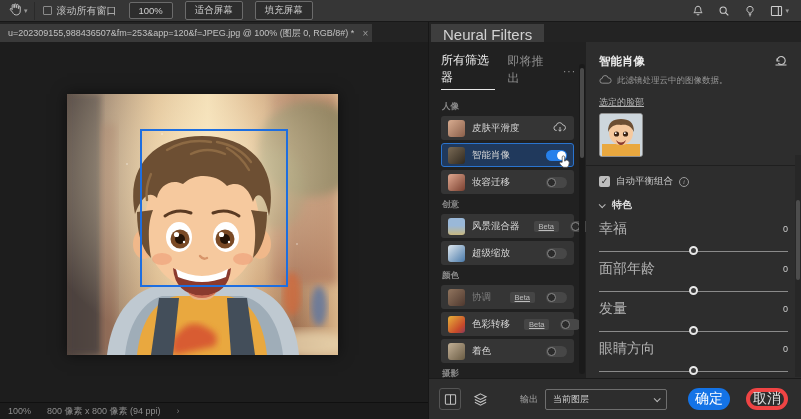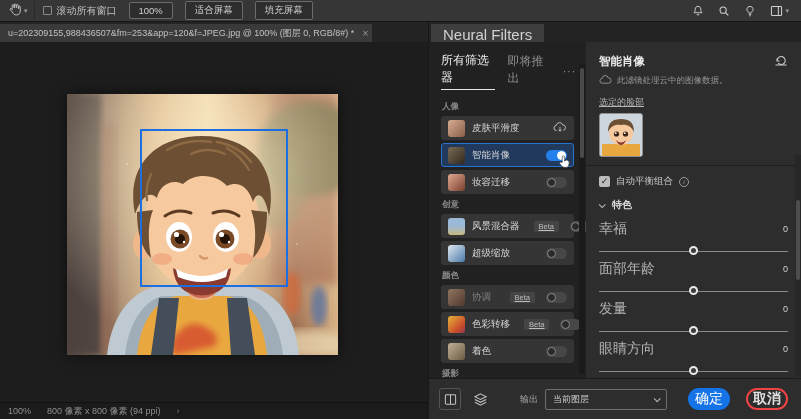--- a/index.html
+++ b/index.html
@@ -102,21 +102,21 @@
   
   .nf-bottom { position:absolute; left:0; top:356px; width:373px; height:41px; background:#2d2d2d; border-top:1px solid #1b1b1b; display:flex; align-items:center; padding:0 14px 0 10px; }
   .bicon { width:22px; height:22px; display:flex; align-items:center; justify-content:center; margin-right:8px; border:1px solid #555; border-radius:3px; }
   .bicon.noborder { border-color:transparent; }
   .out-group { margin-left:auto; display:flex; align-items:center; gap:7px; }
   .out-label { font-size:9px; color:#a8a8a8; }
   .out-select { display:flex; align-items:center; width:122px; height:21px; border:1px solid #6e6e6e; border-radius:2px; padding:0 7px; font-size:9px; color:#d2d2d2; }
   .out-select .chev { margin-left:auto; }
   .pill { height:22px; border-radius:11px; font-size:14px; display:flex; align-items:center; justify-content:center; font-family:inherit; }
   .pill-ok { width:42px; background:#1473e6; color:#fff; border:none; margin-left:14px; }
-  .pill-cancel { width:42px; background:transparent; color:#e0e0e0; border:2px solid #ef4444; margin-left:9px;font-weight:bold; }
+  .pill-cancel { width:42px; background:transparent; color:#e0e0e0; border:4px solid #ef4444; margin-left:9px; }
 </style>
 </head>
 <body>
 
 <div class="app">
 
   <div class="options-bar">
     <div class="tool-group">
       <span>
         <svg width="13" height="13" viewBox="0 0 14 14">

